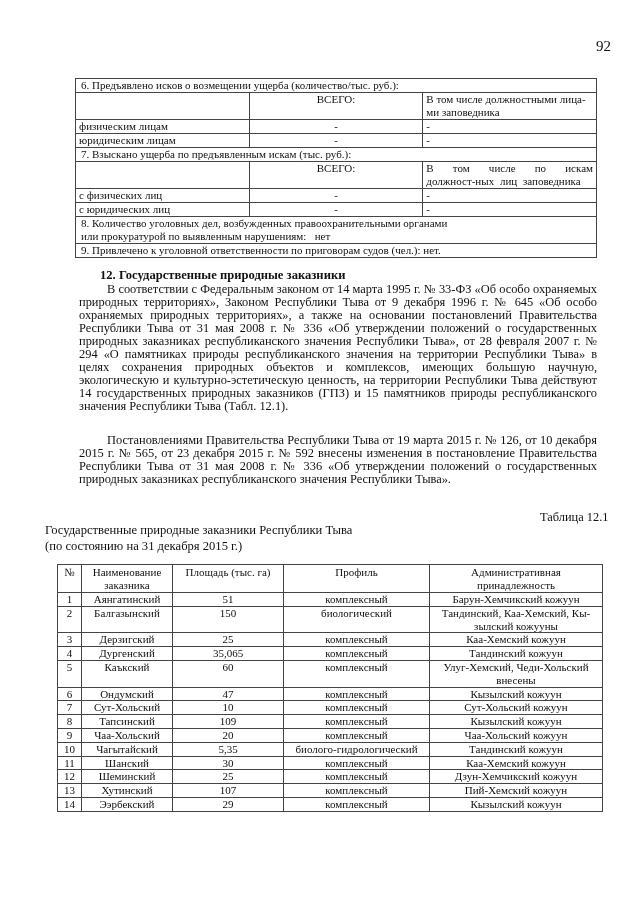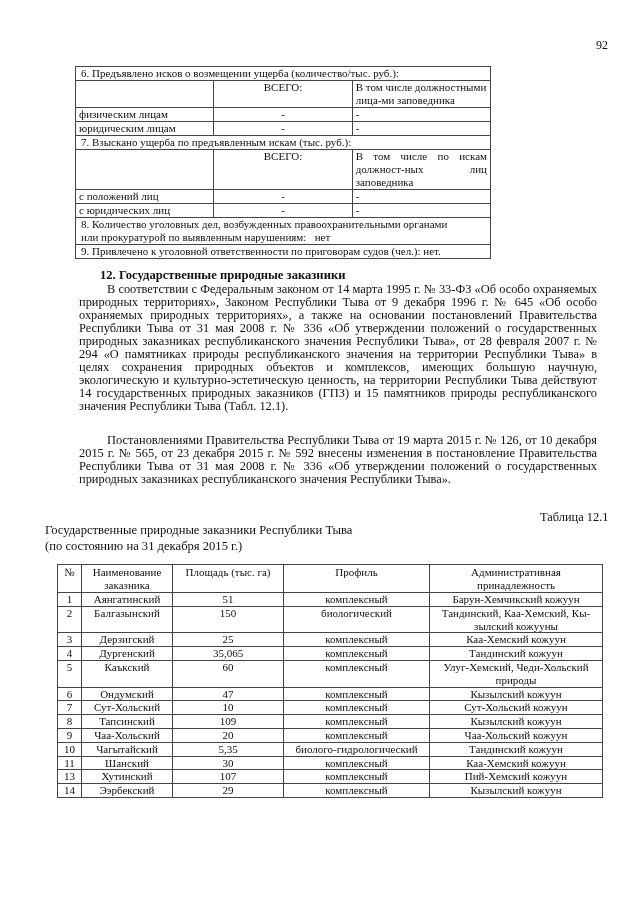--- a/index.html
+++ b/index.html
@@ -1,24 +1,24 @@
 <!DOCTYPE html>
 <html><head>
 <meta charset="utf-8">
 <style>
   html, body { margin: 0; padding: 0; background: #fff; }
   body {
     width: 640px; height: 905px; position: relative; overflow: hidden;
     font-family: "Liberation Serif", "DejaVu Serif", serif;
     color: #111; font-size: 12.4px;
   }
-  .page-num { position: absolute; left: 596px; top: 38px; font-size: 12px; }
+  .page-num { position: absolute; left: 596px; top: 38px; font-size: 15px; }
 
   
-  .t1 { position: absolute; left: 75px; top: 66px; width: 416px;
+  .t1 { position: absolute; left: 75px; top: 78px; width: 522px;
         border-collapse: collapse; table-layout: fixed; font-size: 11px; line-height: 13px; }
   .t1 td { border: 1px solid #444; padding: 0 3px; vertical-align: top; height: 13px; }
   .t1 .c1 { width: 214px; margin-top: 8px; }
   .t1 .c2 { width: 104px; text-align: center; }
   .t1 .c3 { text-align: left; }
   .t1 .c3.j { text-align: justify; text-align-last: left; word-spacing: 3px; }
   .t1 .full { padding-left: 5px; }
 
   
   .heading { position: absolute; left: 100px; top: 268px; font-weight: bold; font-size: 12.6px; }
@@ -68,21 +68,21 @@
   </tr>
   <tr>
     <td colspan="3" class="full">7. Взыскано ущерба по предъявленным искам (тыс. руб.):</td>
   </tr>
   <tr>
     <td class="c1"></td>
     <td class="c2">ВСЕГО:</td>
     <td class="c3 j" style="height:26px">В том числе по искам должност-ных лиц заповедника</td>
   </tr>
   <tr>
-    <td class="c1">с положений лиц</td>
+    <td class="c1">с физических лиц</td>
     <td class="c2">-</td>
     <td class="c3">-</td>
   </tr>
   <tr>
     <td class="c1">с юридических лиц</td>
     <td class="c2">-</td>
     <td class="c3">-</td>
   </tr>
   <tr>
     <td colspan="3" class="full">
@@ -143,21 +143,21 @@
     <td>Дургенский</td>
     <td>35,065</td>
     <td>комплексный</td>
     <td>Тандинский кожуун</td>
   </tr>
       <tr>
     <td>5</td>
     <td>Каъкский</td>
     <td>60</td>
     <td>комплексный</td>
-    <td>Улуг-Хемский, Чеди-Хольский природы</td>
+    <td>Улуг-Хемский, Чеди-Хольский внесены</td>
   </tr>
       <tr>
     <td>6</td>
     <td>Ондумский</td>
     <td>47</td>
     <td>комплексный</td>
     <td>Кызылский кожуун</td>
   </tr>
       <tr>
     <td>7</td>
@@ -188,20 +188,27 @@
     <td>Тандинский кожуун</td>
   </tr>
       <tr>
     <td>11</td>
     <td>Шанский</td>
     <td>30</td>
     <td>комплексный</td>
     <td>Каа-Хемский кожуун</td>
   </tr>
       <tr>
+    <td>12</td>
+    <td>Шеминский</td>
+    <td>25</td>
+    <td>комплексный</td>
+    <td>Дзун-Хемчикский кожуун</td>
+  </tr>
+      <tr>
     <td>13</td>
     <td>Хутинский</td>
     <td>107</td>
     <td>комплексный</td>
     <td>Пий-Хемский кожуун</td>
   </tr>
       <tr>
     <td>14</td>
     <td>Ээрбекский</td>
     <td>29</td>

